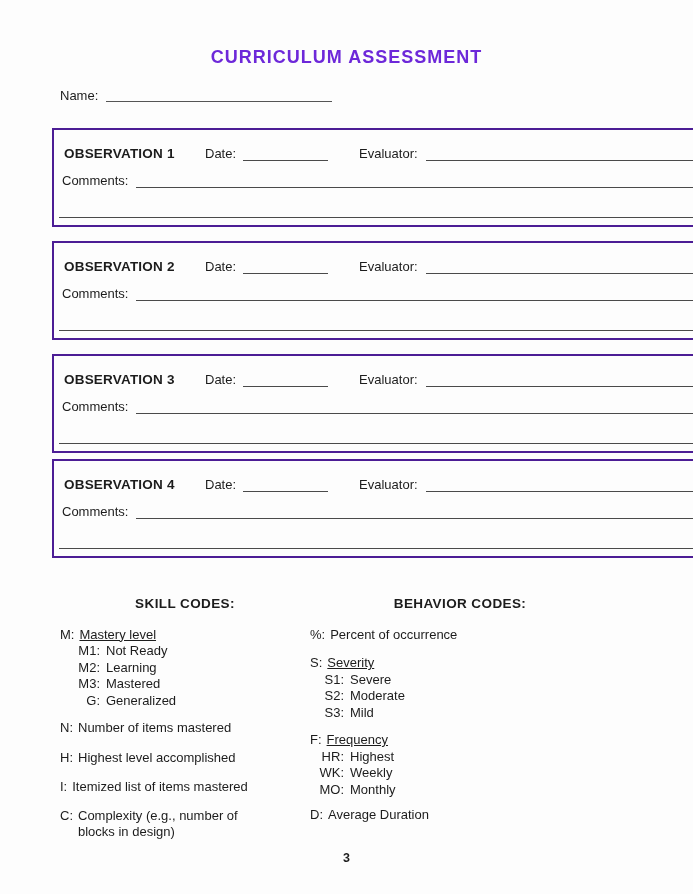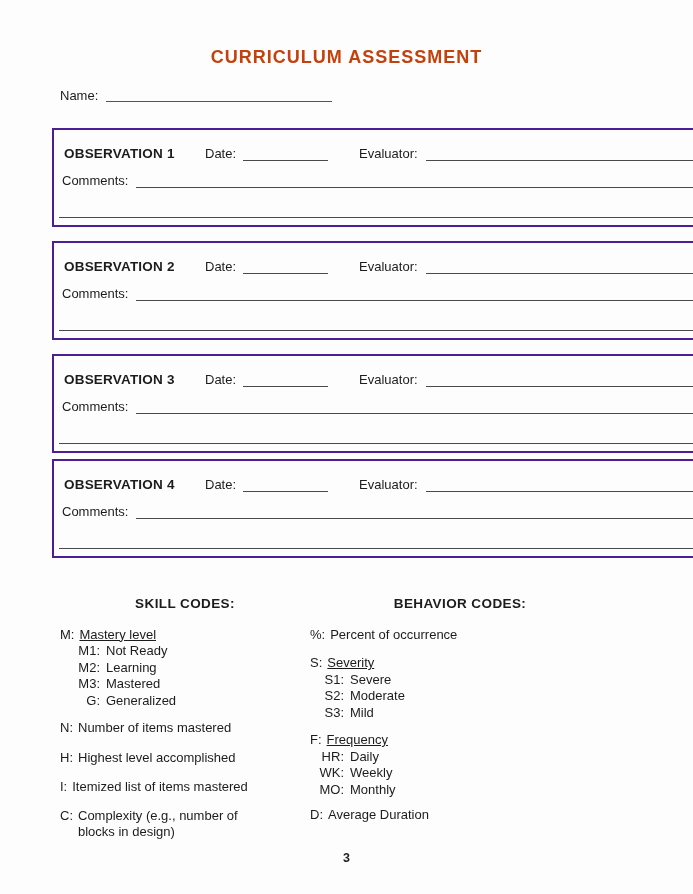--- a/index.html
+++ b/index.html
@@ -1,20 +1,20 @@
 <!DOCTYPE html>
 <html><head>
 <meta charset="utf-8">
 <style>
   html,body{margin:0;padding:0;background:#eaeaea;}
   .page{position:relative;width:693px;height:894px;margin:0 auto;background:#fdfdfd;
         font-family:"Liberation Sans", sans-serif;color:#1c1c1c;overflow:hidden;}
 
   .doc-title{position:absolute;top:47px;left:0;width:100%;text-align:center;
-             font-size:18px;font-weight:bold;letter-spacing:1px;color:#c2410c;}
+             font-size:18px;font-weight:bold;letter-spacing:1px;color:#6d28d9;}
 
   .name-row{position:absolute;top:88px;left:60px;display:flex;align-items:flex-start;font-size:13px;}
   .name-line{display:inline-block;width:226px;height:13px;border-bottom:1.5px solid #555;margin-left:8px;}
 
   .obs-box{position:absolute;left:52px;width:668px;height:99px;border:2px solid #4c1d95;box-sizing:border-box;background:#fdfdfd;}
   .obs-1{top:128px}.obs-2{top:241px}.obs-3{top:354px}.obs-4{top:459px}
   .obs-row1{display:flex;align-items:flex-end;margin:14px 10px 0 10px;height:17px;}
   .obs-title{font-weight:bold;font-size:13.5px;letter-spacing:.2px;width:141px;flex:none;}
   .f-label{font-size:13px;flex:none;}
   .line{display:inline-block;border-bottom:1.4px solid #4a4a4a;height:14px;}
@@ -204,21 +204,21 @@
       </div>
     </div>
 
     <div class="group" style="margin-bottom:9px;">
       <div class="item">
         <span class="code">F:</span>
         <span class="lbl u">Frequency</span>
       </div>
       <div class="subitem">
         <span class="code">HR:</span>
-        <span class="lbl">Daily</span>
+        <span class="lbl">Highest</span>
       </div>
       <div class="subitem">
         <span class="code">WK:</span>
         <span class="lbl">Weekly</span>
       </div>
       <div class="subitem">
         <span class="code">MO:</span>
         <span class="lbl">Monthly</span>
       </div>
     </div>

